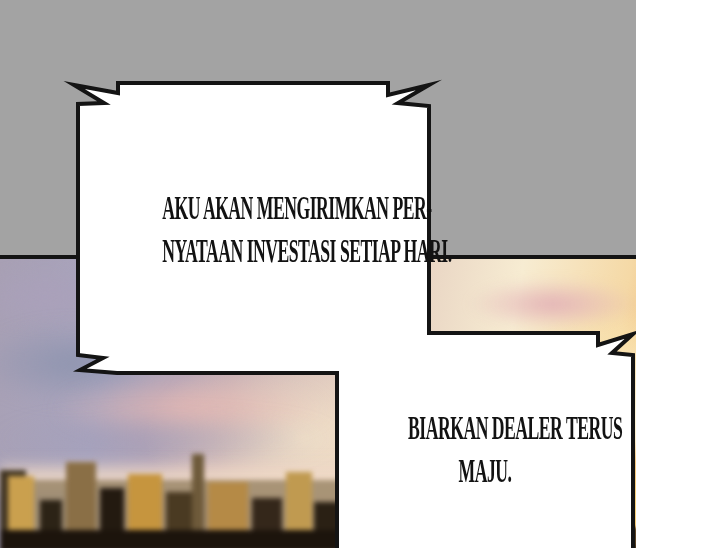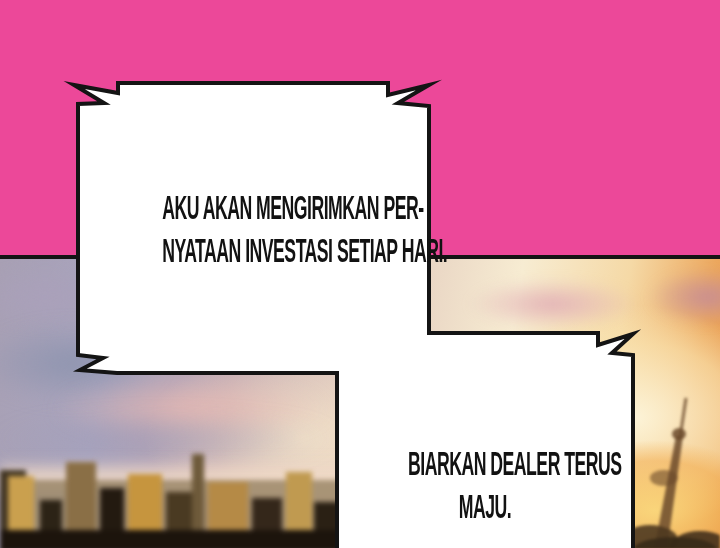--- a/index.html
+++ b/index.html
@@ -1,18 +1,18 @@
 <!DOCTYPE html>
 <html><head>
 <meta charset="utf-8">
 <style>
   html,body{margin:0;padding:0;background:#ffffff;}
   .canvas{
-    position:relative;width:720px;height:548px;overflow:hidden;
-    background:#ec4899;font-family:Liberation Sans, sans-serif;
+    position:relative;width:636px;height:548px;overflow:hidden;
+    background:#a3a3a3;font-family:Liberation Serif, serif;
   }
   
   .photo{
     position:absolute;left:0;top:255px;width:720px;height:293px;
     border-top:4px solid #141414;box-sizing:border-box;overflow:hidden;
     background:
       radial-gradient(ellipse 150px 90px at 91% 87%, rgba(250,214,122,.95) 0%, rgba(243,176,84,.6) 55%, rgba(243,176,84,0) 78%),
       radial-gradient(ellipse 210px 150px at 88% 55%, rgba(253,246,220,.95) 0%, rgba(250,228,176,.65) 50%, rgba(250,228,176,0) 75%),
       radial-gradient(ellipse 220px 130px at 42% 62%, rgba(247,231,203,.85) 0%, rgba(247,231,203,0) 72%),
       linear-gradient(100deg,#a8a0b4 0%,#a9a5bf 16%,#c2a8b2 33%,#e5cfc0 52%,#f7ecd2 68%,#f5d9a6 82%,#eca85e 93%,#e69448 100%);
@@ -35,21 +35,21 @@
   .skyline{position:absolute;left:0;bottom:-4px;filter:blur(2.6px);}
   .tower{position:absolute;right:0;bottom:-2px;filter:blur(1.6px);}
   
   .bubbles{position:absolute;left:0;top:0;}
   .bubble-text{
     position:absolute;text-align:center;color:#121212;
     font-weight:700;font-size:34px;letter-spacing:-1px;line-height:43px;
   }
   .bubble-text .line{display:block;white-space:nowrap;transform:scaleX(0.52);transform-origin:50% 50%;}
   .text-1{left:78px;top:186px;width:351px;}
-  .text-2{left:337px;top:442px;width:296px;}
+  .text-2{left:337px;top:406px;width:296px;}
 </style>
 </head>
 <body>
 
 <div class="canvas">
 
   <div class="photo">
     <div class="cloud cloud-lavender-topleft"></div>
     <div class="cloud cloud-pink-topstrip"></div>
     <div class="cloud cloud-mauve-right"></div>

